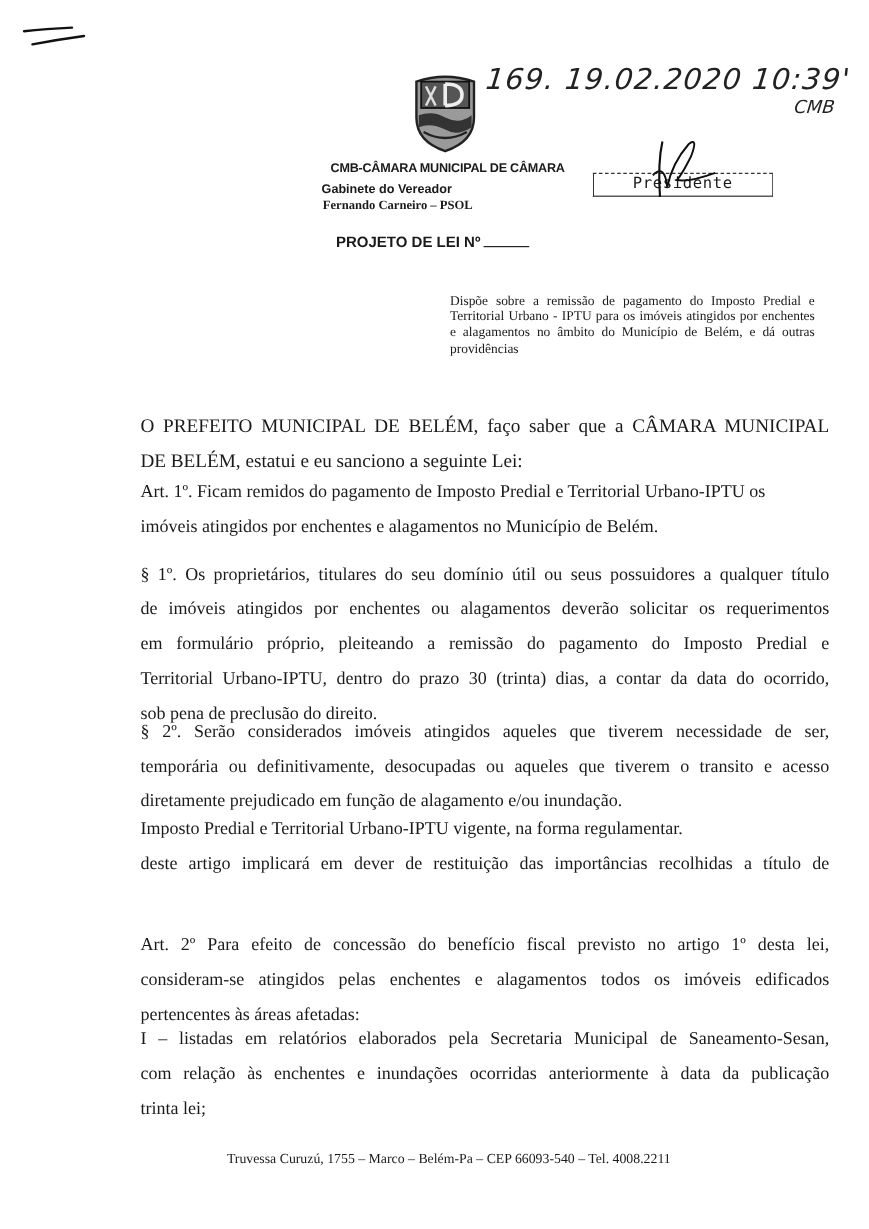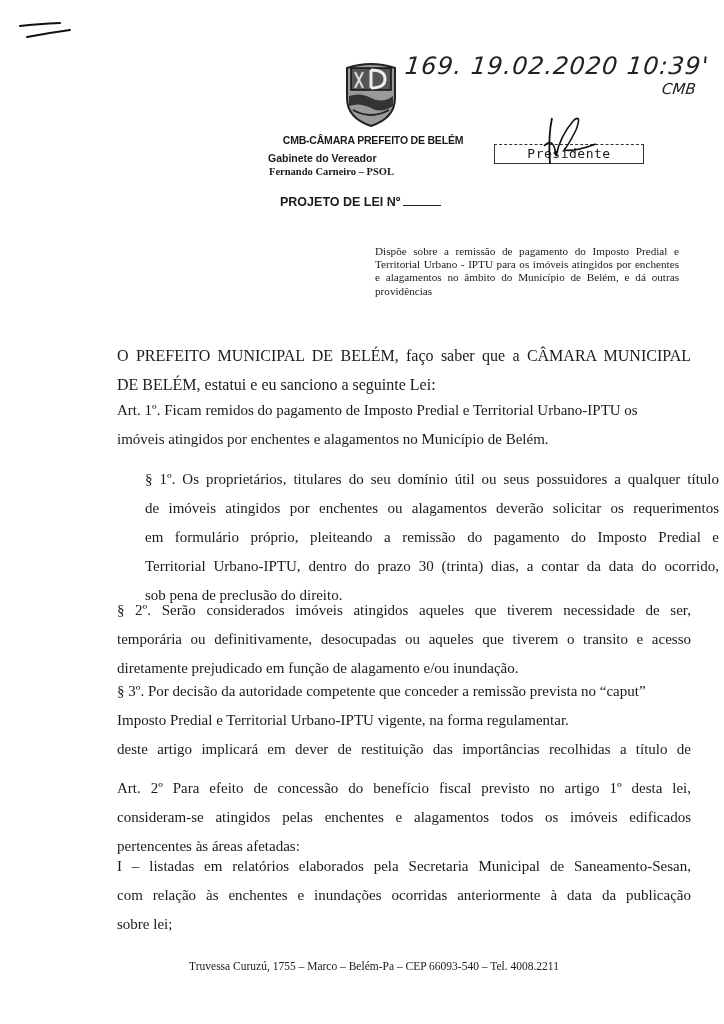--- a/index.html
+++ b/index.html
@@ -28,21 +28,21 @@
   #signature { position:absolute; left:44px; top:0; width:70px; height:50px; }
 
   #ementa { left:375px; top:245px; width:304px; font-size:11.2px; line-height:13.2px; text-align:justify; }
 
   .p { left:117px; width:574px; font-size:15px; line-height:29px; text-align:justify; }
   .p span.line { display:block; text-align:justify; text-align-last:justify; white-space:nowrap; }
   .p span.line.last { text-align-last:left; }
 
   #intro { top:341px; font-size:16px; }
   #art1 { top:396px; }
-  #par1 { top:465px;margin-left:28px; }
+  #par1 { top:465px; }
   #par2 { top:596px; }
   #par3 { top:677px; }
   #art2 { top:774px; }
   #inc1 { top:852px; }
 
   #footer { left:12px; width:724px; top:960px; text-align:center; font-size:11.5px; }
 </style>
 </head>
 <body>
 
@@ -56,21 +56,21 @@
   <rect x="10" y="10" width="40" height="22" fill="#555" stroke="#111" stroke-width="1.5"></rect>
   <path d="M14 14 L22 30 M22 14 L14 30" stroke="#ddd" stroke-width="2"></path>
   <path d="M30 12 L30 30 M30 12 Q44 12 44 21 Q44 30 30 30" stroke="#eee" stroke-width="3" fill="none"></path>
   <path d="M8 38 Q20 34 30 40 Q42 46 52 38 L52 48 Q40 56 30 50 Q18 44 8 48 Z" fill="#333"></path>
   <path d="M12 52 Q30 62 48 52" stroke="#222" stroke-width="2" fill="none"></path>
 </svg>
 
 <div id="protocol" class="abs hand">169. 19.02.2020 10:39'</div>
 <div id="protocol-initials" class="abs hand">CMB</div>
 
-<div id="header-org" class="abs sans">CMB-CÂMARA PREFEITO DE BELÉM</div>
+<div id="header-org" class="abs sans">CMB-CÂMARA MUNICIPAL DE CÂMARA</div>
 <div id="header-office" class="abs sans">Gabinete do Vereador</div>
 <div id="header-author" class="abs sans">Fernando Carneiro – PSOL</div>
 <div id="bill-title" class="abs sans">
   <span>PROJETO DE LEI Nº</span><span class="blank"></span>
 </div>
 
 <div id="stamp" class="abs">
   <div id="stamp-box">
     <div id="stamp-label">Presidente</div>
   </div>
@@ -100,30 +100,29 @@
   <span class="line last">sob pena de preclusão do direito.</span>
 </div>
 
 <div id="par2" class="abs p serif">
   <span class="line">§ 2º. Serão considerados imóveis atingidos aqueles que tiverem necessidade de ser,</span>
   <span class="line">temporária ou definitivamente, desocupadas ou aqueles que tiverem o transito e acesso</span>
   <span class="line last">diretamente prejudicado em função de alagamento e/ou inundação.</span>
 </div>
 
 <div id="par3" class="abs p serif">
-  <span class="line last">§ 3º. Por decisão da autoridade competente que conceder a remissão prevista no “caput”</span>
   <span class="line last">Imposto Predial e Territorial Urbano-IPTU vigente, na forma regulamentar.</span>
   <span class="line">deste artigo implicará em dever de restituição das importâncias recolhidas a título de</span>
 </div>
 
 <div id="art2" class="abs p serif">
   <span class="line">Art. 2º Para efeito de concessão do benefício fiscal previsto no artigo 1º desta lei,</span>
   <span class="line">consideram-se atingidos pelas enchentes e alagamentos todos os imóveis edificados</span>
   <span class="line last">pertencentes às áreas afetadas:</span>
 </div>
 
 <div id="inc1" class="abs p serif">
   <span class="line">I – listadas em relatórios elaborados pela Secretaria Municipal de Saneamento-Sesan,</span>
   <span class="line">com relação às enchentes e inundações ocorridas anteriormente à data da publicação</span>
-  <span class="line last">sobre lei;</span>
+  <span class="line last">trinta lei;</span>
 </div>
 
 <div id="footer" class="abs serif">Truvessa Curuzú, 1755 – Marco – Belém-Pa – CEP 66093-540 – Tel. 4008.2211</div>
 
 </body></html>

